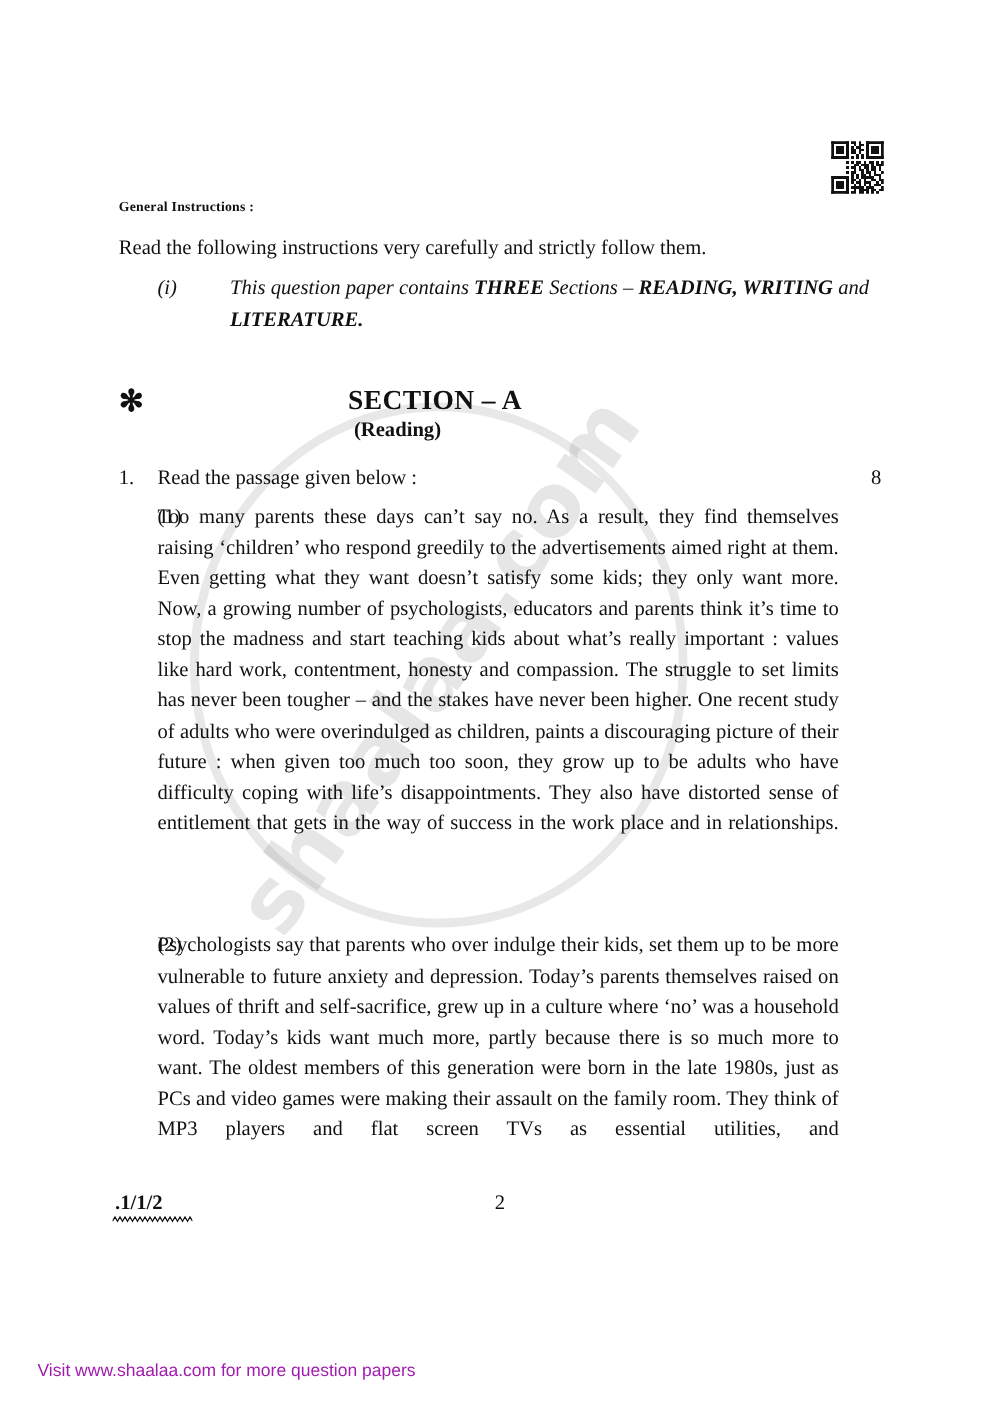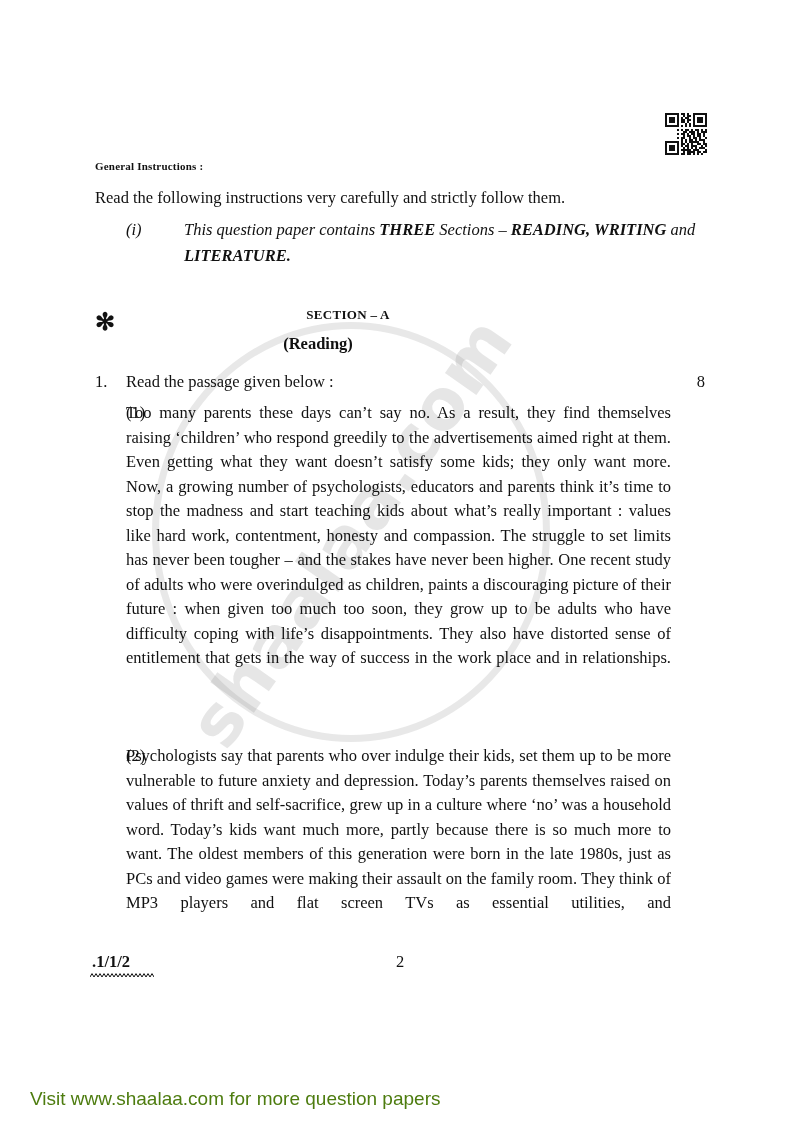--- a/index.html
+++ b/index.html
@@ -119,21 +119,21 @@
     left: 95px; top: 310px;
     font-size: 24px;
     font-weight: 700;
     line-height: 1;
   }
 
   #section-title {
     left: 0; top: 307px;
     width: 696px;
     text-align: center;
-    font-size: 13px;
+    font-size: 22px;
     font-weight: 700;
     letter-spacing: 0.3px;
   }
   #section-subtitle {
     left: 0; top: 334px;
     width: 636px;
     text-align: center;
     font-size: 16.5px;
     font-weight: 700;
   }
@@ -214,22 +214,22 @@
     width: 800px;
     height: 126px;
     background: #ffffff;
     z-index: 4;
   }
   #site-banner-text {
     position: absolute;
     left: 30px;
     top: 1088px;
     font-family: "Liberation Sans", "DejaVu Sans", sans-serif;
-    font-size: 19px;
-    color: #4d7c0f;
+    font-size: 14px;
+    color: #a21caf;
     z-index: 5;
   }
 </style>
 </head>
 <body>
 
 <div id="page-sheet">
 
   <div id="watermark">
     <div class="wm-ring"></div>

